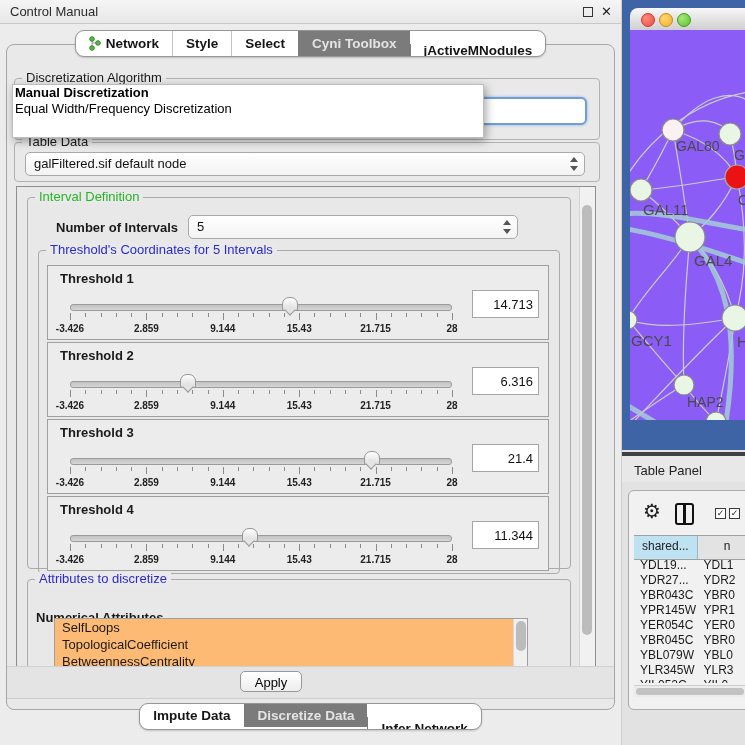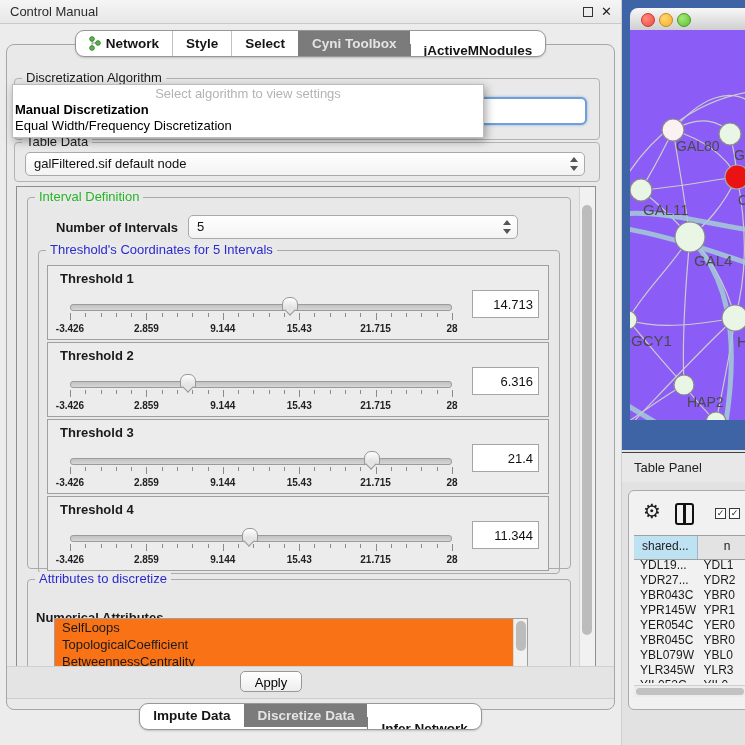--- a/index.html
+++ b/index.html
@@ -54,35 +54,35 @@
   .track{position:absolute;left:0;right:0;top:8px;height:5px;border-radius:3px;background:linear-gradient(#c2c2c2,#d6d6d6);border:1px solid #9b9b9b;}
   .thumb{position:absolute;top:1px;width:14px;height:12px;margin-left:-8px;background:linear-gradient(#fdfdfd,#dedede);border:1px solid #979797;border-radius:7px 7px 2px 2px;z-index:2;}
   .thumb::after{content:'';position:absolute;left:2.4px;top:7.5px;width:7px;height:7px;background:#e4e4e4;border:solid #979797;border-width:0 1px 1px 0;transform:rotate(45deg);}
   .ticks{position:absolute;left:0;right:0;top:17px;height:8px;}
   .tick{position:absolute;width:1px;height:4px;background:#8a8a8a;}
   .tick.major{height:7px;}
   .scale-labels{position:absolute;left:0;right:0;top:27px;height:11px;font-size:10px;font-weight:bold;color:#222;}
   .scale-labels span{position:absolute;transform:translateX(-50%);white-space:nowrap;}
   .tvalue{position:absolute;left:424px;top:24px;width:60px;height:26px;border:1px solid #a5a5a5;background:#fff;font-family:inherit;font-size:13px;text-align:right;padding:0 5px 0 0;color:#111;}
   
-  .attr-list{position:absolute;left:26px;top:38px;width:472px;height:54px;background:#f97316;border:1px solid #9f9f9f;overflow:hidden;}
+  .attr-list{position:absolute;left:26px;top:38px;width:472px;height:54px;background:#fdba74;border:1px solid #9f9f9f;overflow:hidden;}
   .attr-item{height:17px;line-height:17px;padding-left:7px;font-size:13px;}
   .attr-scroll{position:absolute;right:0;top:0;bottom:0;width:13px;background:#f0f0f0;border-left:1px solid #d8d8d8;}
   .attr-scroll .vthumb{top:2px;height:30px;left:1.5px;}
   .apply-btn{position:absolute;left:240px;top:671px;width:62px;height:21px;background:linear-gradient(#ffffff,#ededed);border:1px solid #989898;border-radius:5px;font-size:13px;line-height:19px;text-align:center;cursor:default;}
   .btn-strip{position:absolute;left:7px;right:7px;top:666px;height:31px;background:#e4e4e4;border-top:1px solid #d0d0d0;border-bottom:1px solid #cccccc;}
   
   #network-window{position:absolute;left:622px;top:0;width:123px;height:450px;background:#3f64a5;}
   .net-titlebar{position:absolute;left:8px;top:8px;right:0;height:22px;background:linear-gradient(#f8f8f8,#cfcfcf);border-radius:8px 0 0 0;border-bottom:1px solid #9a9a9a;}
   .tl{position:absolute;top:5px;width:12px;height:12px;border-radius:50%;cursor:default;}
   .tl.red{left:11px;background:radial-gradient(circle at 4px 4px,#ff8a7e,#ee4b3e);border:1px solid #c63a30;}
   .tl.yellow{left:29px;background:radial-gradient(circle at 4px 4px,#ffd66e,#f5b02c);border:1px solid #c8871c;}
   .tl.green{left:47px;background:radial-gradient(circle at 4px 4px,#a7e77a,#59c22e);border:1px solid #47991f;}
   .net-canvas{position:absolute;left:8px;top:30px;width:115px;height:390px;background:#8b5cf6;overflow:hidden;}
-  #table-panel-header{position:absolute;left:622px;top:452px;width:123px;height:30px;background:#e8e8e8;border-top:1px solid #404040;border-bottom:1px solid #d2d2d2;}
+  #table-panel-header{position:absolute;left:622px;top:452px;width:123px;height:30px;background:#e8e8e8;border-top:4px solid #404040;border-bottom:1px solid #d2d2d2;}
   #table-panel-header .title{position:absolute;left:12px;top:0;line-height:30px;font-size:13px;color:#222;}
   #table-panel-bg{position:absolute;left:622px;top:482px;width:123px;height:263px;background:#e2e2e2;}
   .table-box{position:absolute;left:628px;top:490px;width:130px;height:218px;background:#f1f1f1;border:1px solid #ababab;border-radius:6px 0 0 6px;overflow:hidden;}
   .tb-toolbar{position:absolute;left:0;top:0;right:0;height:44px;}
   .gear-icon{position:absolute;left:14px;top:8px;font-size:20px;color:#1c1c1c;cursor:default;}
   .cols-icon{position:absolute;left:46px;top:12px;width:15px;height:18px;border:2.5px solid #111;border-radius:3px;cursor:default;}
   .cols-icon::after{content:'';position:absolute;left:6px;top:0;width:2.5px;height:18px;background:#111;}
   .cb-pair{position:absolute;left:86px;top:17px;display:flex;gap:3px;cursor:default;}
   .cb{width:9px;height:9px;border:1.5px solid #3a3a3a;font-size:9px;line-height:9px;text-align:center;color:#222;background:#fff;}
   .thead{position:absolute;left:5px;top:44px;right:0;height:23px;display:flex;border-top:1px solid #9f9f9f;border-bottom:1px solid #9f9f9f;}
@@ -138,21 +138,20 @@
         </div>
     </div>
   </div>
 
   <div class="group" style="left:14px;top:78px;width:584px;height:60px;">
     <span class="group-title">Discretization Algorithm</span>
     <div class="algo-combo"></div>
   </div>
 
   <div class="popup">
-    <div class="ph">Select algorithm to view settings</div>
     <div class="opt sel">Manual Discretization</div>
     <div class="opt">Equal Width/Frequency Discretization</div>
   </div>
 
   <div class="group" style="left:14px;top:142px;width:584px;height:38px;">
     <span class="group-title">Table Data</span>
     <div class="combo" style="left:10px;top:9px;right:14px;">
       <span>galFiltered.sif default node</span>
       <span class="stepper">
           <i class="up"></i>

